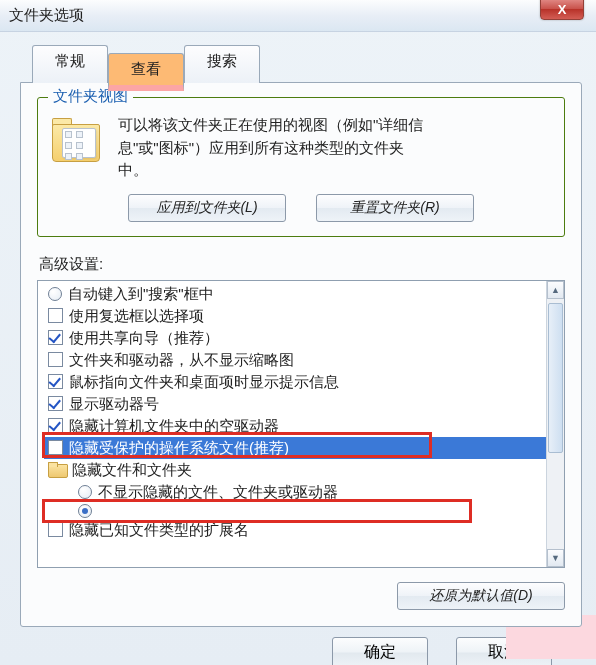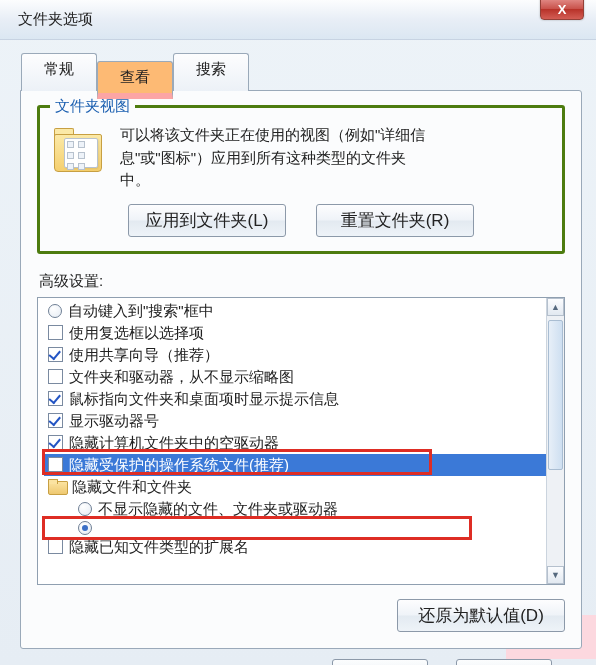--- a/index.html
+++ b/index.html
@@ -7,46 +7,46 @@
     margin: 0;
     width: 596px;
     height: 665px;
     font-family: "Microsoft YaHei", "SimSun", Tahoma, sans-serif;
     font-size: 14px;
     background: linear-gradient(to bottom, #edf3f8 0%, #e6edf4 100%);
     overflow: hidden;
     position: relative;
   }
   .titlebar {
-    height: 40px;
+    height: 32px;
     background: linear-gradient(to bottom, #fcfdfe 0%, #e8eef6 50%, #dbe7f2 100%);
     border-bottom: 1px solid #c7d3e2;
     display: flex;
     align-items: center;
-    padding: 0 18px;
+    padding: 0 9px;
     position: relative;
   }
   .titlebar-text { font-size: 15px; color: #222; }
   .close-btn {
     position: absolute;
     right: 12px; top: -2px;
     width: 44px; height: 22px;
     background: linear-gradient(to bottom, #e28b87 0%, #c9534c 48%, #b8332a 52%, #d35d54 100%);
     border: 1px solid #944038;
     border-radius: 0 0 4px 4px;
     display: flex; align-items: center; justify-content: center;
     color: #fff; font-weight: bold; font-size: 13px;
     box-shadow: 0 0 2px rgba(0,0,0,.3);
   }
   .content-wrap {
     padding: 12px 14px 10px 20px;
   }
   .tabs {
     display: flex;
-    margin-left: 1px;
+    margin-left: 12px;
     position: relative;
     z-index: 2;
     text-align: center;
   }
   .tab {
     padding: 6px 22px 6px 22px;
     border: 1px solid #9aa9b9;
     border-bottom: none;
     background: linear-gradient(to bottom, #fdfdfe, #ecf1f7);
     border-radius: 3px 3px 0 0;
@@ -66,21 +66,21 @@
   .tab-panel {
     border: 1px solid #9aa9b9;
     background: #fbfcfd;
     border-radius: 0 3px 3px 3px;
     padding: 14px 16px 16px 16px;
     position: relative;
     z-index: 1;
     margin-top: 0px;
   }
   .groupbox {
-    border: 3px solid #4d7c0f;
+    border: 1px solid #4d7c0f;
     border-radius: 3px;
     padding: 16px 14px 14px 14px;
     position: relative;
     margin-bottom: 18px;
   }
   .groupbox > .legend {
     position: absolute;
     top: -11px; left: 10px;
     background: #fbfcfd;
     padding: 0 5px;
@@ -111,26 +111,27 @@
     background:#fff; border:1px solid #b8c2ce; border-radius:2px;
     box-shadow: 1px 1px 2px rgba(0,0,0,.08);
   }
   .folder-sheet .cell { width:7px; height:7px; float:left; margin:2px;
     border:1px solid #b8c2ce; background:#eef3f9; }
   .desc-text { font-size: 15px; line-height: 1.5; color:#222; }
   .btn-row { display:flex; gap:30px; justify-content:center; margin-top:12px; }
   .win-btn {
     min-width: 158px;
     padding: 4px 0;
-    font-size: 17px;
+    font-size: 14px;
     border: 1px solid #8c99a9;
     border-radius: 3px;
     background: linear-gradient(to bottom, #fdfdfe 0%, #eff3f8 48%, #e3eaf1 52%, #eef3f8 100%);
     cursor: pointer;
     color:#222;
+    font-style:italic;
   }
   .section-label { font-size:15px; color:#222; margin:4px 0 6px 2px; }
   .listbox {
     border:1px solid #8f9fb0;
     background:#fff;
     height: 288px;
     overflow:hidden;
     position:relative;
   }
   .list-inner { padding: 2px 0 2px 6px; }

